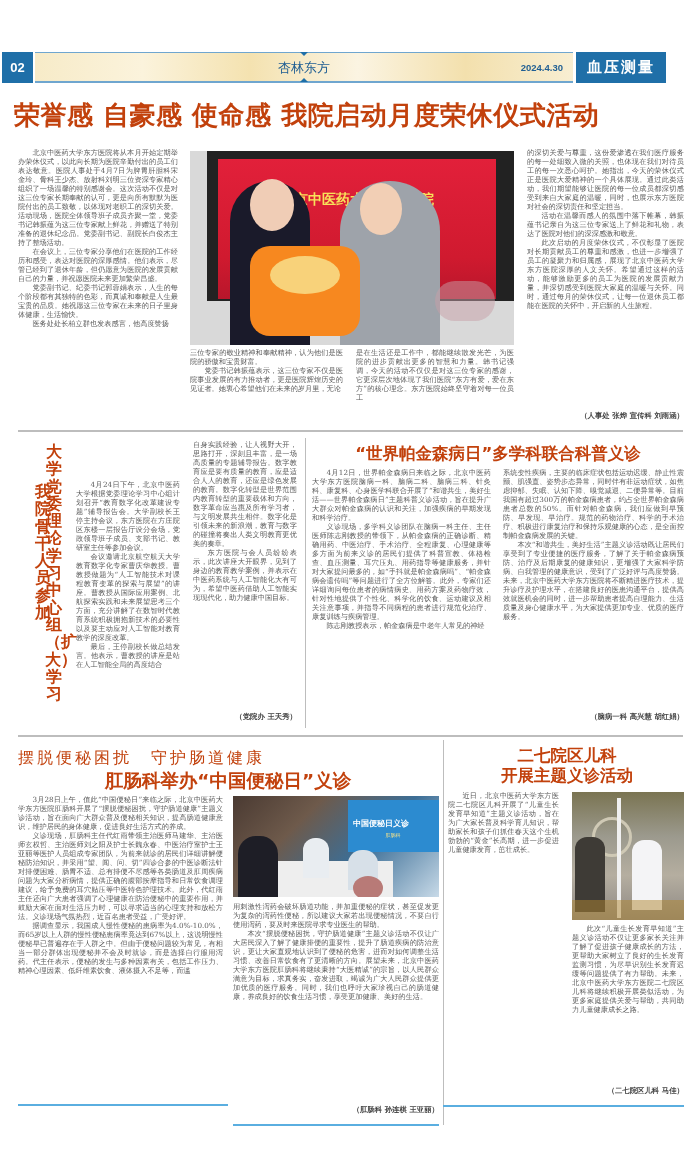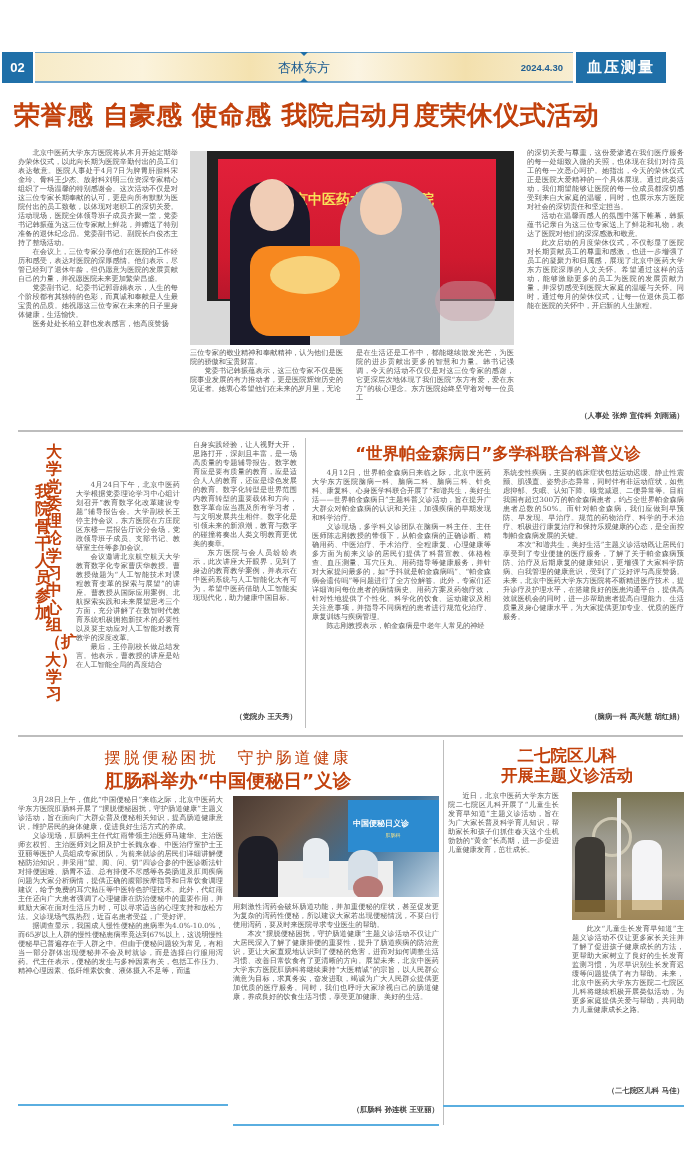--- a/index.html
+++ b/index.html
@@ -103,21 +103,21 @@
   <p>陈志刚教授表示，帕金森病是中老年人常见的神经</p>
 </div>
 <div class="abs body-text" style="left:503px;top:468px;width:181px;height:240px;overflow:hidden;">
   <div>系统变性疾病，主要的临床症状包括运动迟缓、静止性震颤、肌强直、姿势步态异常，同时伴有非运动症状，如焦虑抑郁、失眠、认知下降、嗅觉减退、二便异常等。目前我国有超过300万的帕金森病患者，约占全世界帕金森病患者总数的50%。而针对帕金森病，我们应做到早预防、早发现、早治疗。规范的药物治疗、科学的手术治疗、积极进行康复治疗和保持乐观健康的心态，是全面控制帕金森病发展的关键。</div>
   <p>本次“和谐共生，美好生活”主题义诊活动既让居民们享受到了专业便捷的医疗服务，了解了关于帕金森病预防、治疗及后期康复的健康知识，更增强了大家科学防病、自我管理的健康意识，受到了广泛好评与高度赞扬。未来，北京中医药大学东方医院将不断精进医疗技术，提升诊疗及护理水平，在搭建良好的医患沟通平台，提供高效就医机会的同时，进一步帮助患者提高自理能力、生活质量及身心健康水平，为大家提供更加专业、优质的医疗服务。</p>
 </div>
 <div class="abs byline" style="left:503px;top:712px;width:181px;">（脑病一科 高兴慧 胡红娟）</div>
 
 <div class="abs rule" style="left:18px;top:735px;width:665px;"></div>
 
-<div class="abs headline-red" style="left:18px;top:748px;width:420px;font-size:16px;text-align:center;font-weight:normal;letter-spacing:3px;white-space:nowrap;">摆脱便秘困扰　守护肠道健康</div>
+<div class="abs headline-red" style="left:18px;top:748px;width:420px;font-size:16px;font-weight:normal;letter-spacing:3px;white-space:nowrap;">摆脱便秘困扰　守护肠道健康</div>
 <div class="abs headline-red" style="left:18px;top:768px;width:420px;font-size:18.5px;text-align:center;white-space:nowrap;">肛肠科举办“中国便秘日”义诊</div>
 
 <div class="abs body-text" style="left:18px;top:795px;width:205px;height:335px;overflow:hidden;">
   <p>3月28日上午，值此“中国便秘日”来临之际，北京中医药大学东方医院肛肠科开展了“摆脱便秘困扰，守护肠道健康”主题义诊活动，旨在面向广大群众普及便秘相关知识，提高肠道健康意识，维护居民的身体健康，促进良好生活方式的养成。</p>
   <p>义诊现场，肛肠科主任代红雨带领主治医师马建华、主治医师玄权哲、主治医师刘之阳及护士长魏永春、中医治疗室护士王亚丽等医护人员组成专家团队，为前来就诊的居民们详细讲解便秘防治知识，并采用“望、闻、问、切”四诊合参的中医诊断法针对排便困难、肠胃不适、总有排便不尽感等各类肠道及肛周疾病问题为大家分析病情，提供正确的腹部按摩指导和日常饮食调理建议，给予免费的耳穴贴压等中医特色护理技术。此外，代红雨主任还向广大患者强调了心理健康在防治便秘中的重要作用，并鼓励大家在面对生活压力时，可以寻求适当的心理支持和放松方法。义诊现场气氛热烈，近百名患者受益，广受好评。</p>
   <p>据调查显示，我国成人慢性便秘的患病率为4.0%-10.0%，而65岁以上人群的慢性便秘患病率竟达到67%以上，这说明慢性便秘早已普遍存在于人群之中。但由于便秘问题较为常见，有相当一部分群体出现便秘并不会及时就诊，而是选择自行服用泻药。代主任表示，便秘的发生与多种因素有关，包括工作压力、精神心理因素、低纤维素饮食、液体摄入不足等，而滥</p>
 </div>
 
 <div class="abs photo" style="left:233px;top:796px;width:206px;height:101px;background:linear-gradient(135deg,#4a3a32 0%,#6e5a4b 30%,#3c6e96 60%,#c8dae8 100%);">
   <div class="abs" style="left:115px;top:4px;width:91px;height:52px;background:#2c8bd0;"></div>

